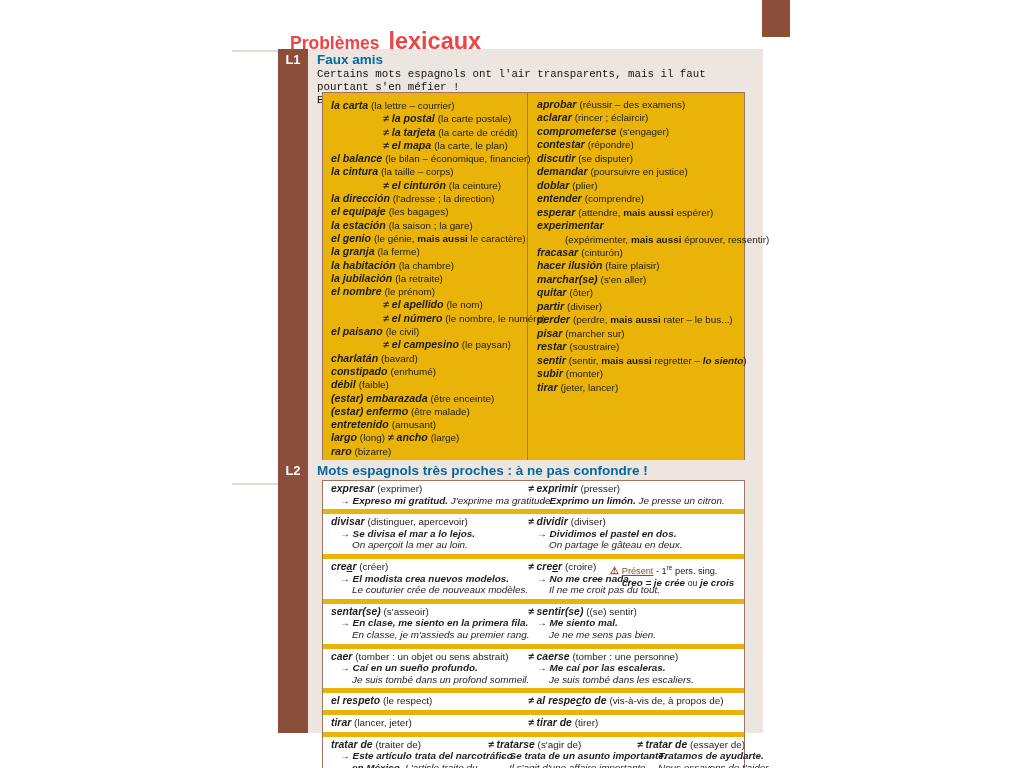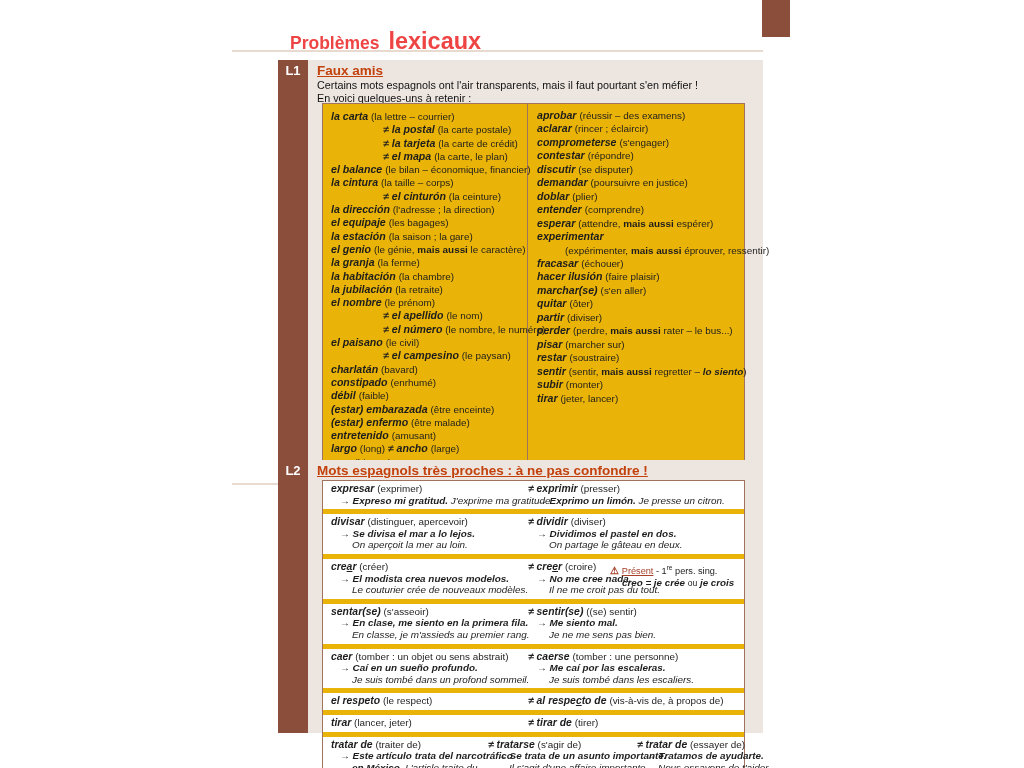--- a/index.html
+++ b/index.html
@@ -11,27 +11,27 @@
   .page{position:absolute;inset:0;overflow:hidden;}
   .corner-block{position:absolute;left:762px;top:0;width:28px;height:37px;background:#8A4E3B;}
   .title{position:absolute;left:282px;top:12px;margin:8px;color:#ef4444;white-space:nowrap;}
   .title-small{font-size:17.5px;font-weight:bold;vertical-align:baseline;}
   .title-large{font-size:23.5px;font-weight:bold;vertical-align:baseline;}
   .rule{position:absolute;height:2px;background:#E9DACF;}
   .rule-1{left:232px;top:50px;width:531px;}
   .rule-2{left:232px;top:483px;width:531px;}
 
   .sec{position:absolute;left:278px;display:flex;}
-  .sec-l1{top:60px;width:485px;height:540px;}
+  .sec-l1{top:49px;width:485px;height:540px;}
   .sec-l2{top:460px;width:485px;height:273px;}
   .sec-bar{width:30px;background:#8A4E3B;flex:none;}
   .sec-label{display:block;text-align:center;color:#ffffff;font-weight:bold;font-size:13px;margin-top:3px;}
   .sec-body{flex:1;background:#EDE6E0;position:relative;}
-  .sec-heading{margin:0;padding:3px 8px 1px 9px;font-size:13.5px;font-weight:bold;color:#c2410c;text-decoration:underline;}
-  .intro{margin:0;padding-left:9px;font-size:10.8px;line-height:13.2px;color:#121212;}
+  .sec-heading{margin:0;padding:3px 8px 1px 9px;font-size:13.5px;font-weight:bold;color:#0369a1;}
+  .intro{margin:0;padding-left:9px;font-size:10.8px;line-height:13.2px;color:#121212;font-family:Liberation Mono, monospace;}
 
   .l1-table{position:absolute;left:14px;top:43px;width:421px;height:370px;
     background:#eab308;border:1px solid #A0735F;display:flex;}
   .l1-col{box-sizing:border-box;}
   .l1-col-left{width:205px;border-right:1px solid #A0735F;padding:6px 0 0 8px;}
   .l1-col-right{flex:1;padding:5px 0 0 9px;}
   .line{white-space:nowrap;color:#1d1d1d;}
   .l1-col-left .line{line-height:12.3px;font-size:10px;}
   .l1-col-right .line{line-height:13.45px;font-size:10px;}
   .l1-col .ind1{padding-left:52px;}
@@ -125,21 +125,21 @@
             <div class="line ind0"><span class="t-tm">aclarar </span><span class="t-nt">(rincer ; éclaircir)</span></div>
             <div class="line ind0"><span class="t-tm">comprometerse </span><span class="t-nt">(s'engager)</span></div>
             <div class="line ind0"><span class="t-tm">contestar </span><span class="t-nt">(répondre)</span></div>
             <div class="line ind0"><span class="t-tm">discutir </span><span class="t-nt">(se disputer)</span></div>
             <div class="line ind0"><span class="t-tm">demandar </span><span class="t-nt">(poursuivre en justice)</span></div>
             <div class="line ind0"><span class="t-tm">doblar </span><span class="t-nt">(plier)</span></div>
             <div class="line ind0"><span class="t-tm">entender </span><span class="t-nt">(comprendre)</span></div>
             <div class="line ind0"><span class="t-tm">esperar </span><span class="t-nt">(attendre, </span><span class="t-ntb">mais aussi</span><span class="t-nt"> espérer)</span></div>
             <div class="line ind0"><span class="t-tm">experimentar</span></div>
             <div class="line ind2"><span class="t-nt">(expérimenter, </span><span class="t-ntb">mais aussi</span><span class="t-nt"> éprouver, ressentir)</span></div>
-            <div class="line ind0"><span class="t-tm">fracasar </span><span class="t-nt">(échouer)</span></div>
+            <div class="line ind0"><span class="t-tm">fracasar </span><span class="t-nt">(cinturón)</span></div>
             <div class="line ind0"><span class="t-tm">hacer ilusión </span><span class="t-nt">(faire plaisir)</span></div>
             <div class="line ind0"><span class="t-tm">marchar(se) </span><span class="t-nt">(s'en aller)</span></div>
             <div class="line ind0"><span class="t-tm">quitar </span><span class="t-nt">(ôter)</span></div>
             <div class="line ind0"><span class="t-tm">partir </span><span class="t-nt">(diviser)</span></div>
             <div class="line ind0"><span class="t-tm">perder </span><span class="t-nt">(perdre, </span><span class="t-ntb">mais aussi</span><span class="t-nt"> rater – le bus...)</span></div>
             <div class="line ind0"><span class="t-tm">pisar </span><span class="t-nt">(marcher sur)</span></div>
             <div class="line ind0"><span class="t-tm">restar </span><span class="t-nt">(soustraire)</span></div>
             <div class="line ind0"><span class="t-tm">sentir </span><span class="t-nt">(sentir, </span><span class="t-ntb">mais aussi</span><span class="t-nt"> regretter – </span><span class="t-ntbi">lo siento</span><span class="t-nt">)</span></div>
             <div class="line ind0"><span class="t-tm">subir </span><span class="t-nt">(monter)</span></div>
             <div class="line ind0"><span class="t-tm">tirar </span><span class="t-nt">(jeter, lancer)</span></div>

